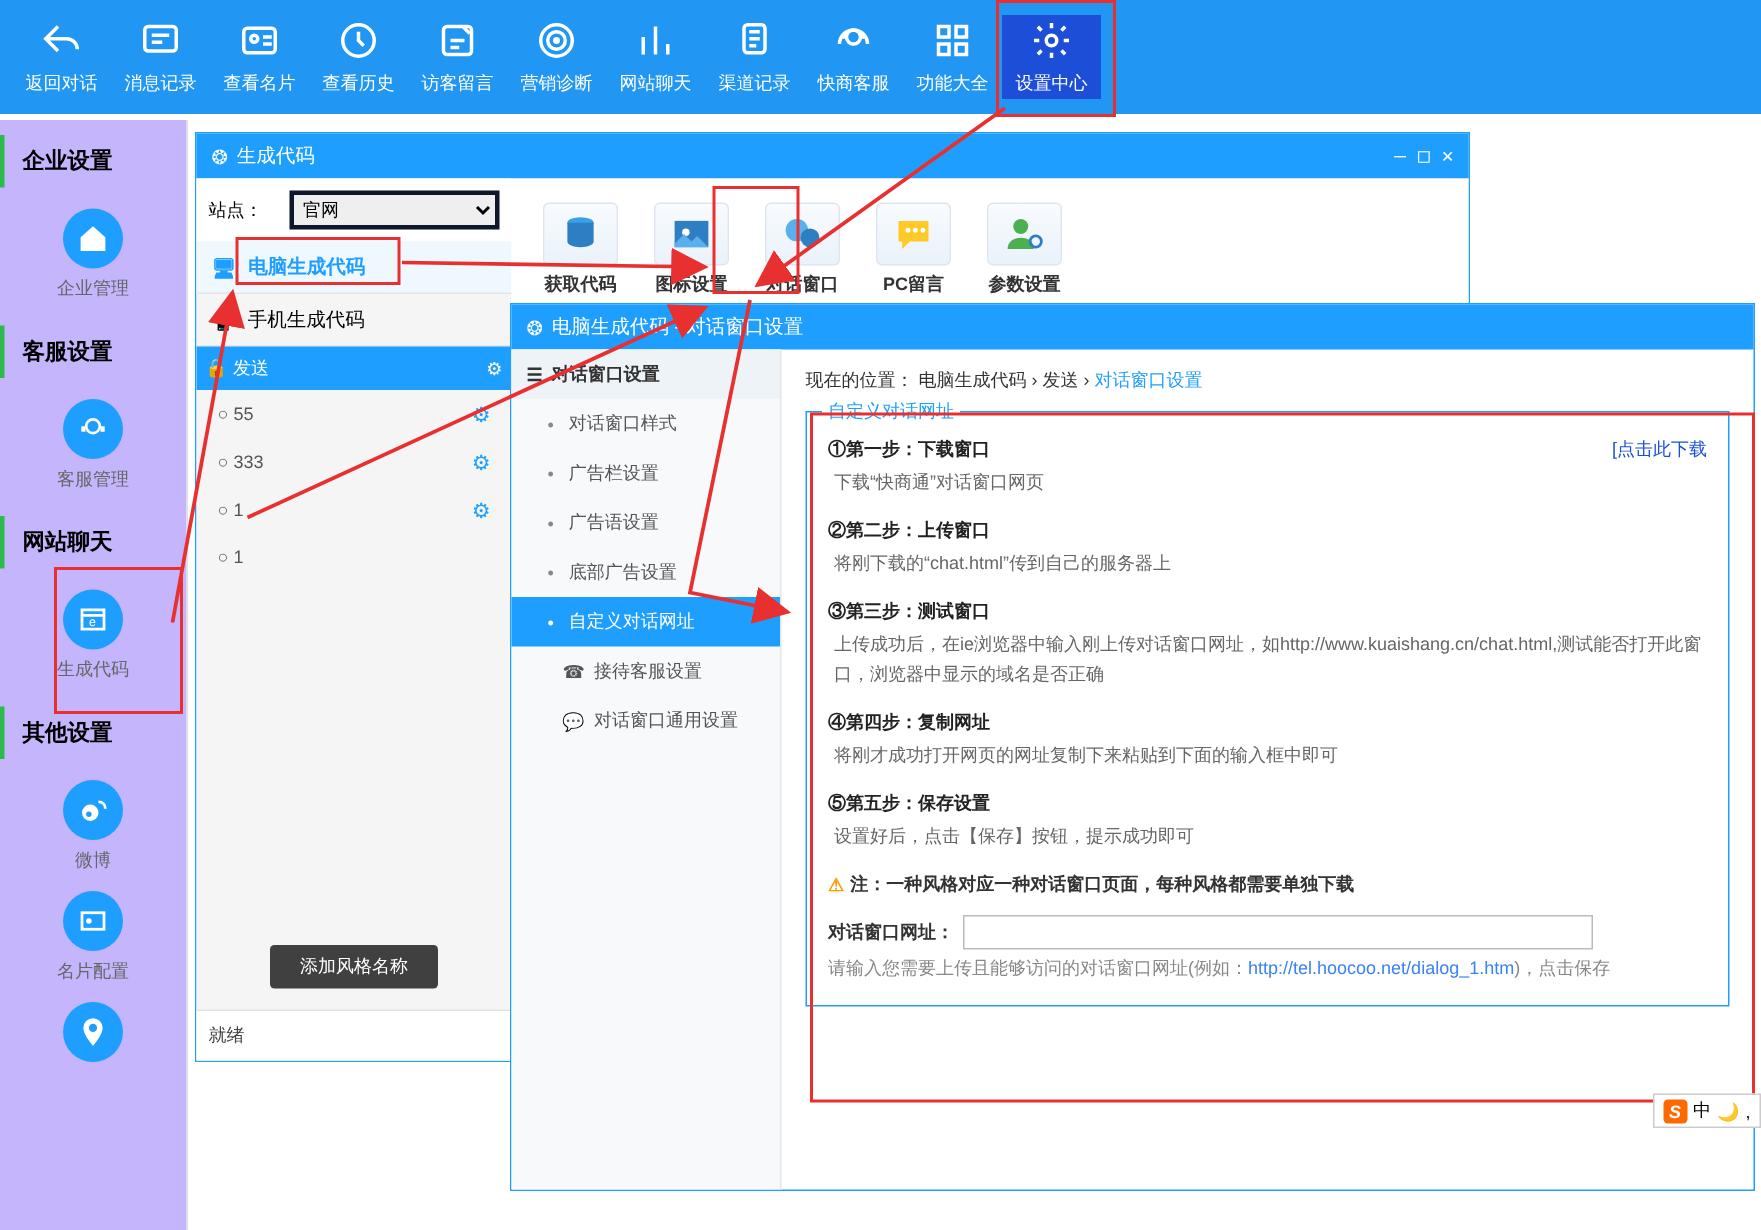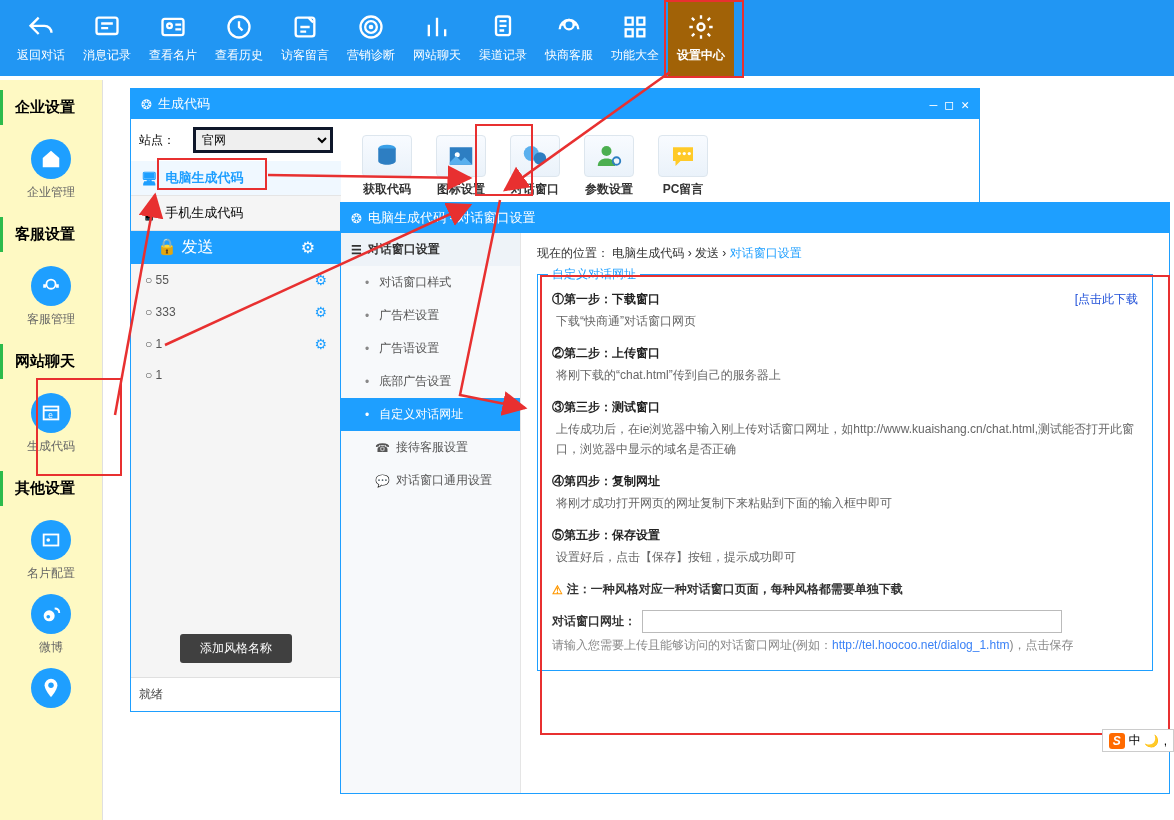--- a/index.html
+++ b/index.html
@@ -2,42 +2,42 @@
 <html><head>
 <meta charset="utf-8">
 <style>
 * { margin: 0; padding: 0; box-sizing: border-box; font-family: "Microsoft YaHei", Arial, sans-serif; }
 body { background: #fff; width: 1174px; height: 820px; overflow: hidden; position: relative; }
 
 
 .top-toolbar { background: #2196f3; height: 76px; display: flex; align-items: center; padding: 0 8px; color: #fff; }
 .tb-item { display: flex; flex-direction: column; align-items: center; width: 66px; cursor: pointer; font-size: 12px; }
 .tb-item svg { width: 28px; height: 28px; margin-bottom: 6px; }
-.tb-item.active { background: #a16207; height: 76px; justify-content: center; font-weight: bold; }
+.tb-item.active { background: #1d4ed8; height: 56px; justify-content: center; }
 .red-box { position: absolute; border: 2px solid #e83030; pointer-events: none; z-index: 500; }
 
 
-.sidebar { position: absolute; left: 0; top: 80px; width: 103px; background: #fef9c3; border-right: 1px solid #e0e0e0; height: 740px; padding-top: 10px; }
+.sidebar { position: absolute; left: 0; top: 80px; width: 125px; background: #c4b5fd; border-right: 1px solid #e0e0e0; height: 740px; padding-top: 10px; }
 .sb-section { margin-bottom: 10px; }
 .sb-title { font-size: 15px; font-weight: bold; padding: 8px 12px; border-left: 3px solid #2cbb4b; margin-bottom: 8px; }
 .sb-item { display: flex; flex-direction: column; align-items: center; padding: 6px 0; cursor: pointer; font-size: 12px; color: #666; }
 .sb-icon { width: 40px; height: 40px; border-radius: 50%; background: #1e9fff; display: flex; align-items: center; justify-content: center; margin-bottom: 5px; }
 .sb-icon svg { width: 22px; height: 22px; fill: #fff; }
 
 
 .win1 { position: absolute; left: 130px; top: 88px; width: 850px; background: #fff; border: 1px solid #1e9fff; z-index: 10; }
 .win1-title { background: #1e9fff; color: #fff; padding: 6px 10px; font-size: 13px; display: flex; align-items: center; justify-content: space-between; }
 .win1-title .controls span { margin-left: 8px; cursor: pointer; font-family: monospace; }
 .win1-body { display: flex; }
 .win1-left { width: 210px; background: #f5f5f5; }
 .site-row { padding: 8px; display: flex; align-items: center; gap: 18px; font-size: 12px; background:#fff; }
 .site-row select { flex: 1; border: 3px solid #0f172a; padding: 2px; font-size: 12px; }
 .dev-tab { padding: 8px 10px; font-size: 13px; display: flex; align-items: center; gap: 8px; cursor: pointer; border-bottom: 1px solid #e5e5e5; }
 .dev-tab.active { color: #1e9fff; font-weight: bold; background: #f0f8ff; }
-.send-head { background: #1e9fff; color: #fff; padding: 6px 26px; font-size: 16px; display:flex; justify-content:space-between; align-items:center;}
+.send-head { background: #1e9fff; color: #fff; padding: 6px 6px; font-size: 12px; display:flex; justify-content:space-between; align-items:center;}
 .style-item { padding: 8px 14px; font-size: 12px; color: #555; display:flex; justify-content:space-between; align-items:center; cursor:pointer; }
 .style-item .gear { color:#1e9fff; font-size:14px; }
 .add-style-btn { margin: 14px auto; display: block; background: #404040; color: #fff; border: none; padding: 6px 20px; font-size: 12px; border-radius: 3px; cursor:pointer; }
 .status-row { padding: 8px; font-size: 12px; color: #444; border-top:1px solid #e0e0e0; background:#fff;}
 
 .win1-right { flex: 1; padding: 10px; background:#fff;}
 .tool-row { display: flex; gap: 10px; padding: 6px 4px; font-weight: bold; }
 .tool { display: flex; flex-direction: column; align-items: center; font-size: 12px; color: #333; cursor:pointer; width:64px;}
 .tool .ticon { width: 50px; height: 42px; border: 1px solid #dde6ee; border-radius: 4px; display:flex; align-items:center; justify-content:center; background: linear-gradient(#f8fbff,#eaf2fa); margin-bottom:4px;}
 
@@ -194,35 +194,35 @@
           </svg>
         </div>
         <span>生成代码</span>
       </div>
   </div>
   <div class="sb-section">
     <div class="sb-title">其他设置</div>
     <div class="sb-item">
         <div class="sb-icon">
           <svg viewBox="0 0 24 24">
-            <rect x="4" y="6" width="16" height="12" fill="none" stroke="#fff" stroke-width="2"></rect>
-            <circle cx="9" cy="12" r="2" fill="#fff"></circle>
-          </svg>
-        </div>
-        <span>名片配置</span>
-      </div>
-    <div class="sb-item">
-        <div class="sb-icon">
-          <svg viewBox="0 0 24 24">
             <circle cx="10" cy="14" r="6" fill="#fff"></circle>
             <circle cx="9" cy="15" r="2" fill="#1e9fff"></circle>
             <path d="M16 6c3 0 5 2 5 5" fill="none" stroke="#fff" stroke-width="2"></path>
           </svg>
         </div>
         <span>微博</span>
+      </div>
+    <div class="sb-item">
+        <div class="sb-icon">
+          <svg viewBox="0 0 24 24">
+            <rect x="4" y="6" width="16" height="12" fill="none" stroke="#fff" stroke-width="2"></rect>
+            <circle cx="9" cy="12" r="2" fill="#fff"></circle>
+          </svg>
+        </div>
+        <span>名片配置</span>
       </div>
     <div class="sb-item">
         <div class="sb-icon">
           <svg viewBox="0 0 24 24">
             <path d="M12 2a7 7 0 017 7c0 5-7 13-7 13S5 14 5 9a7 7 0 017-7z" fill="#fff"></path>
             <circle cx="12" cy="9" r="3" fill="#1e9fff"></circle>
           </svg>
         </div>
       </div>
   </div>
@@ -299,37 +299,37 @@
               <svg width="30" height="30" viewBox="0 0 24 24">
                 <circle cx="9" cy="10" r="6" fill="#5ab0ee"></circle>
                 <circle cx="16" cy="14" r="5" fill="#2d7ec2"></circle>
               </svg>
             </div>
             <span>对话窗口</span>
           </div>
         <div class="tool">
             <div class="ticon">
               <svg width="30" height="30" viewBox="0 0 24 24">
-                <circle cx="10" cy="8" r="4" fill="#4caf50"></circle>
-                <path d="M3 20c0-4 3-6 7-6s7 2 7 6" fill="#4caf50"></path>
-                <circle cx="18" cy="16" r="3" fill="none" stroke="#2d7ec2" stroke-width="1.5"></circle>
-              </svg>
-            </div>
-            <span>参数设置</span>
-          </div>
-        <div class="tool">
-            <div class="ticon">
-              <svg width="30" height="30" viewBox="0 0 24 24">
                 <path d="M4 5h16v11H10l-4 4V16H4z" fill="#ffca28"></path>
                 <circle cx="9" cy="10" r="1.3" fill="#fff"></circle>
                 <circle cx="13" cy="10" r="1.3" fill="#fff"></circle>
                 <circle cx="17" cy="10" r="1.3" fill="#fff"></circle>
               </svg>
             </div>
             <span>PC留言</span>
+          </div>
+        <div class="tool">
+            <div class="ticon">
+              <svg width="30" height="30" viewBox="0 0 24 24">
+                <circle cx="10" cy="8" r="4" fill="#4caf50"></circle>
+                <path d="M3 20c0-4 3-6 7-6s7 2 7 6" fill="#4caf50"></path>
+                <circle cx="18" cy="16" r="3" fill="none" stroke="#2d7ec2" stroke-width="1.5"></circle>
+              </svg>
+            </div>
+            <span>参数设置</span>
           </div>
       </div>
     </div>
   </div>
 </div>
 
 <div class="win2">
   <div class="win2-title">
       <span>❂</span>
       <span>电脑生成代码 - 对话窗口设置</span>

